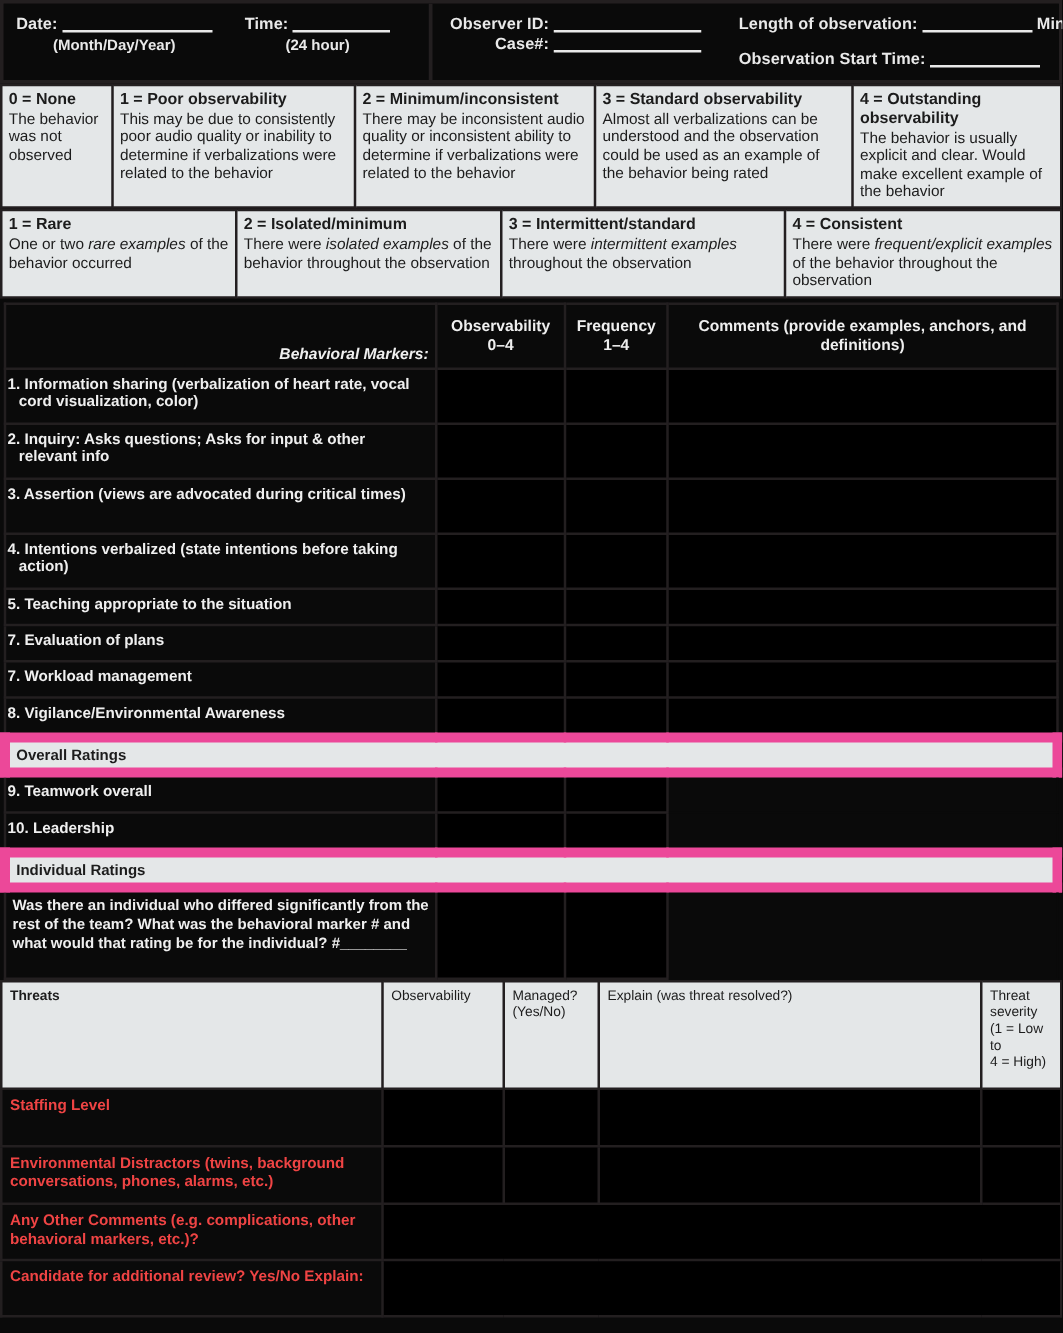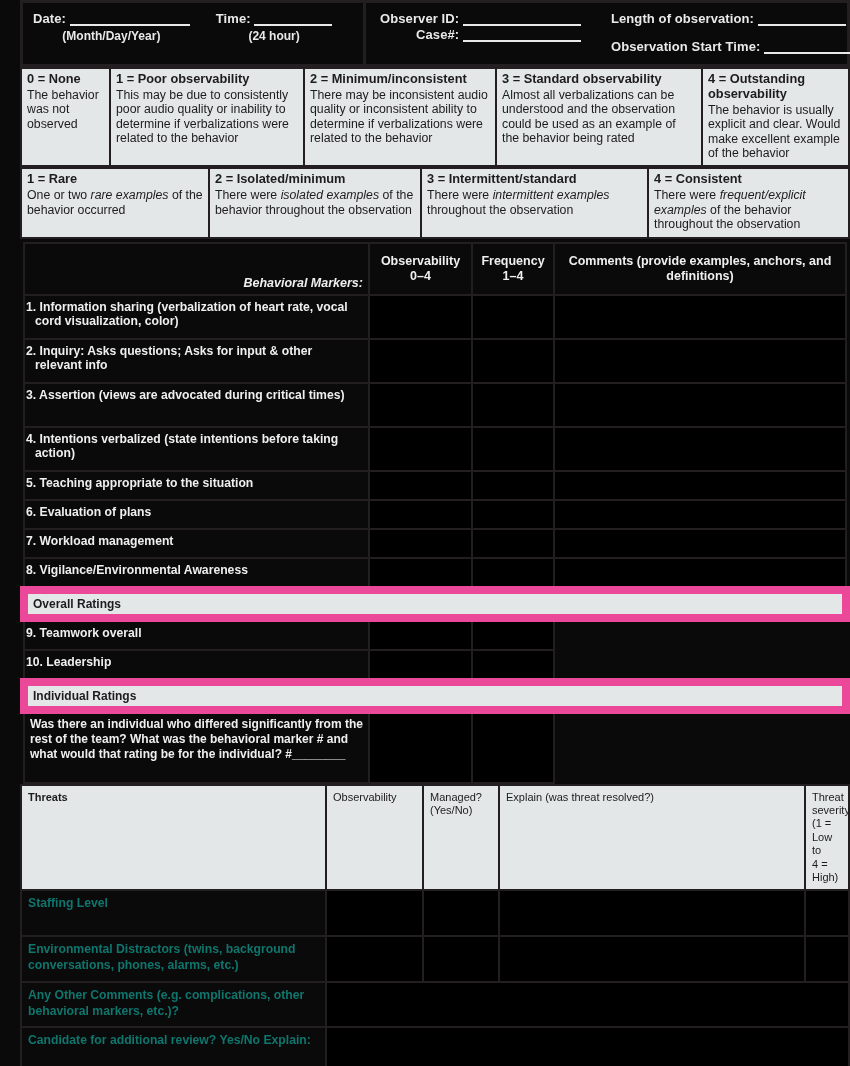--- a/index.html
+++ b/index.html
@@ -8,21 +8,20 @@
     width:850px;height:1066px;
     color:#1c1c1c;
     -webkit-font-smoothing:antialiased;
   }
   .sheet{
     position:relative;
     width:850px;height:1066px;
     background:#0a0a0a;
     box-sizing:border-box;
     overflow:hidden;
-    padding-left:20px;
   }
   
   table{border-collapse:collapse;width:100%;table-layout:fixed;}
   td,th{
     border:2px solid #231f20;
     background:#e4e7e8;
     vertical-align:top;
     padding:4px 6px;
     text-align:left;
     font-weight:normal;
@@ -62,21 +61,21 @@
   }
   .qcell{
     background:#0a0a0a;color:#efefef;font-weight:bold;font-size:12.2px;
     line-height:1.28;padding:6px 6px 6px 8px;
   }
   
   .threats td{font-size:11px;line-height:1.22;padding:5px 6px;}
   .threats .th{background:#e4e7e8;font-weight:bold;vertical-align:top;}
   .threats .thn{background:#e4e7e8;font-weight:normal;vertical-align:top;}
   .threats .trow{
-    background:#0a0a0a;color:#0f766e;font-weight:bold;font-size:12.2px;
+    background:#0a0a0a;color:#ef4444;font-weight:bold;font-size:12.2px;
     line-height:1.25;vertical-align:top;
   }
   .threats .cell{background:#000;}
   .sp{height:3px;background:#0a0a0a;}
 </style>
 </head>
 <body>
 
 <div class="sheet">
 
@@ -229,21 +228,21 @@
       <td class="cell"></td>
       <td class="cell"></td>
     </tr>
     <tr>
       <td class="mk" style="height:19px">5. Teaching appropriate to the situation</td>
       <td class="cell"></td>
       <td class="cell"></td>
       <td class="cell"></td>
     </tr>
     <tr>
-      <td class="mk" style="height:19px">6. Evaluation of plans</td>
+      <td class="mk" style="height:19px">7. Evaluation of plans</td>
       <td class="cell"></td>
       <td class="cell"></td>
       <td class="cell"></td>
     </tr>
     <tr>
       <td class="mk" style="height:19px">7. Workload management</td>
       <td class="cell"></td>
       <td class="cell"></td>
       <td class="cell"></td>
     </tr>

